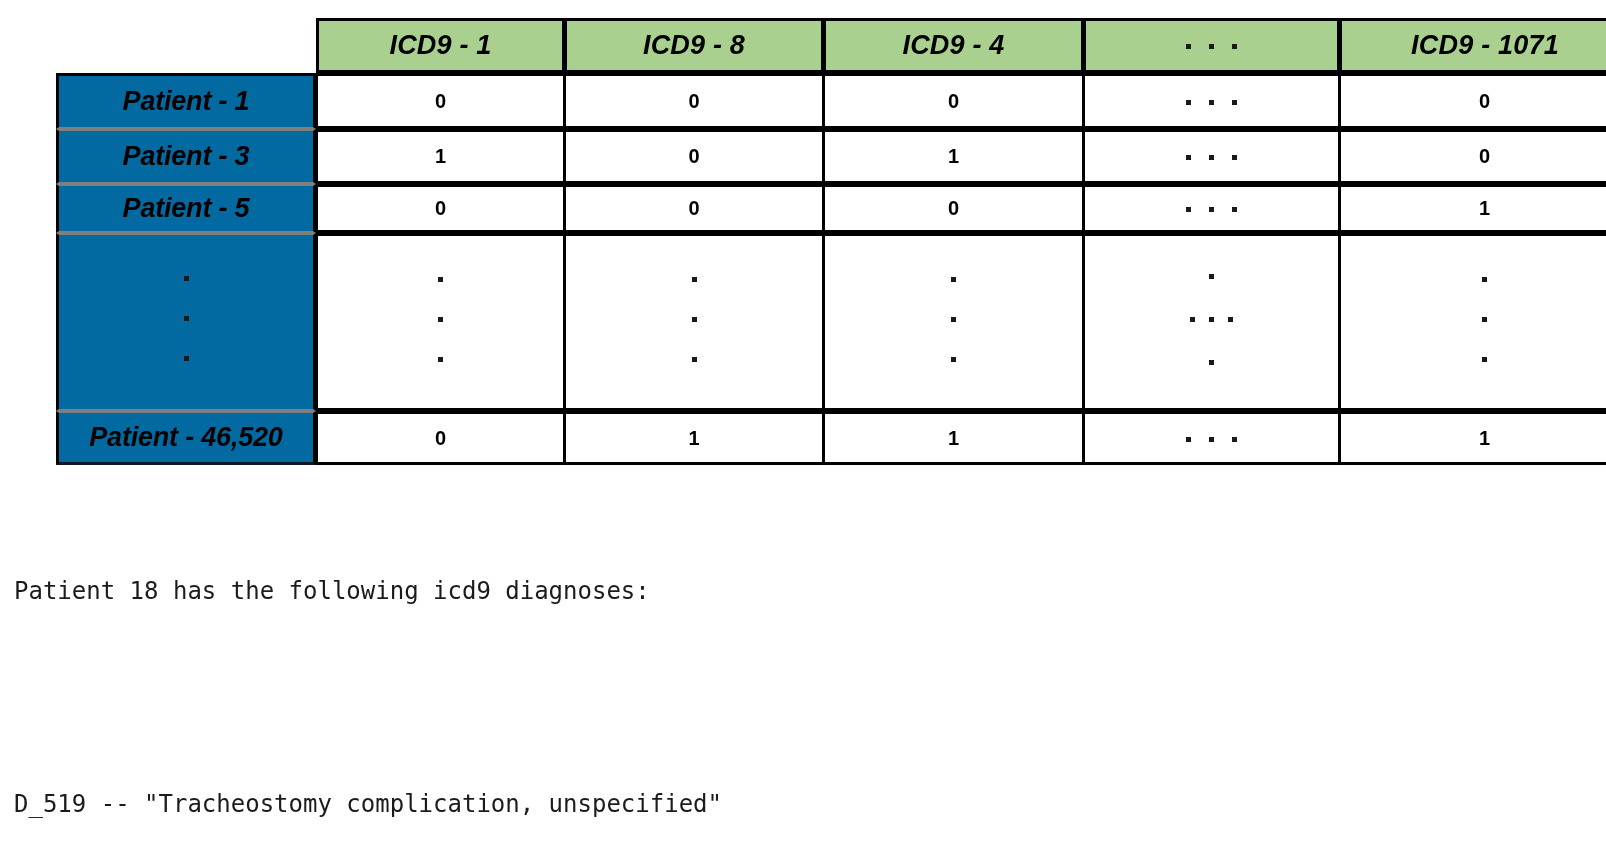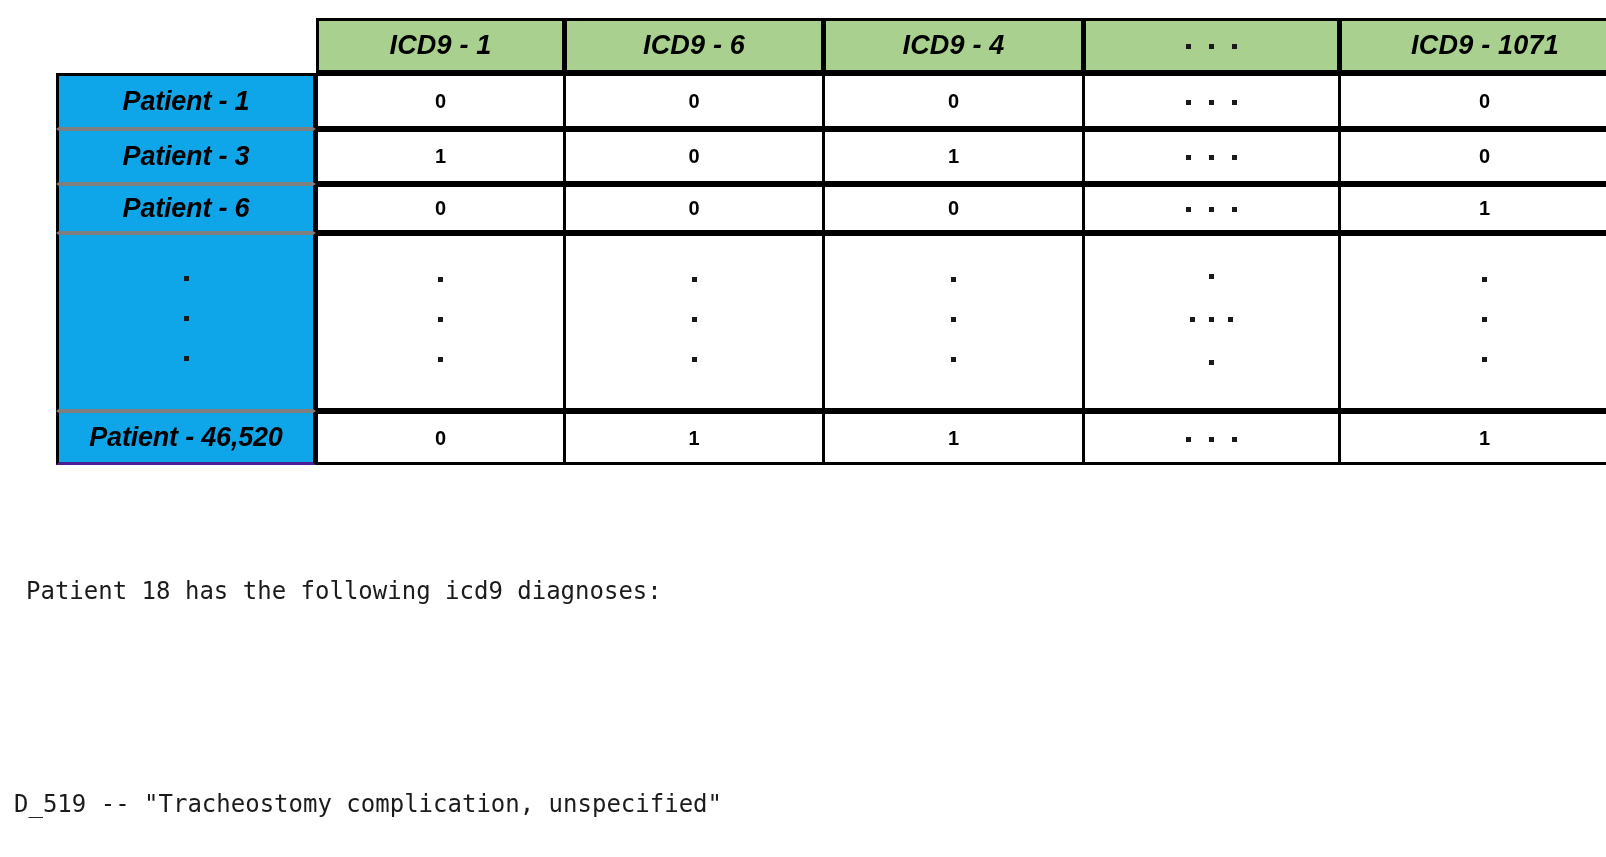--- a/index.html
+++ b/index.html
@@ -62,33 +62,33 @@
     font-weight: bold;
     font-size: 27px;
     color: #000000;
     letter-spacing: .2px;
     height: 55px;
   }
   td.colhead.last { border-right-width: 3px; margin-top: 24px; }
 
   
   td.rowhead {
-    background: #0ea5e9;
+    background: #0369a1;
     border-left: 3px solid #000000;
     border-right: 3px solid #000000;
     border-top: 2px solid #7f7f7f;
     border-bottom: 2px solid #7f7f7f;
     font-style: italic;
     font-weight: bold;
     font-size: 27px;
     color: #000000;
     letter-spacing: -.2px;
   }
   td.rowhead.first { border-top: 3px solid #000000; }
-  td.rowhead.last  { border-bottom: 3px solid #4c1d95; }
+  td.rowhead.last  { border-bottom: 3px solid #0f172a; }
 
   
   td.val {
     background: #ffffff;
     border-top: 3px solid #000000;
     border-bottom: 3px solid #000000;
     border-left: 2px solid #000000;
     border-right: 1px solid #000000;
     font-weight: bold;
     font-size: 20px;
@@ -158,42 +158,42 @@
   #diagnosis-block {
     position: absolute;
     left: 14px;
     top: 503px;
     font-family: "DejaVu Sans Mono", "Liberation Mono", monospace;
     font-size: 24px;
     line-height: 35.5px;
     color: #1b1b1b;
     white-space: pre;
   }
-  #diagnosis-block .intro { display: block; margin-left: 12px; }
+  #diagnosis-block .intro { display: block; }
   #diagnosis-block .spacer { display: block; height: 35px; }
   #diagnosis-block .dx { display: block; }
 </style>
 </head>
 <body>
 
 <div id="matrix-figure">
   <table class="matrix">
     <colgroup>
       <col class="c-label">
         <col class="c-d1">
         <col class="c-d2">
         <col class="c-d3">
         <col class="c-dots">
         <col class="c-last">
     </colgroup>
     <tbody>
       <tr class="rhead">
         <td class="corner"></td>
         <td class="colhead">ICD9 - 1</td>
-        <td class="colhead">ICD9 - 6</td>
+        <td class="colhead">ICD9 - 8</td>
         <td class="colhead">ICD9 - 4</td>
         <td class="colhead">
           <span class="hdots"><i></i><i></i><i></i></span>
         </td>
         <td class="colhead last">ICD9 - 1071</td>
       </tr>
 
       <tr class="r1">
         <td class="rowhead first">Patient - 1</td>
         <td class="val">0</td>
@@ -210,21 +210,21 @@
         <td class="val">1</td>
         <td class="val">0</td>
         <td class="val">1</td>
         <td class="val">
           <span class="hdots"><i></i><i></i><i></i></span>
         </td>
         <td class="val lastcol">0</td>
       </tr>
 
       <tr class="r3">
-        <td class="rowhead">Patient - 6</td>
+        <td class="rowhead">Patient - 5</td>
         <td class="val">0</td>
         <td class="val">0</td>
         <td class="val">0</td>
         <td class="val">
           <span class="hdots"><i></i><i></i><i></i></span>
         </td>
         <td class="val lastcol">1</td>
       </tr>
 
       <tr class="rdots">

